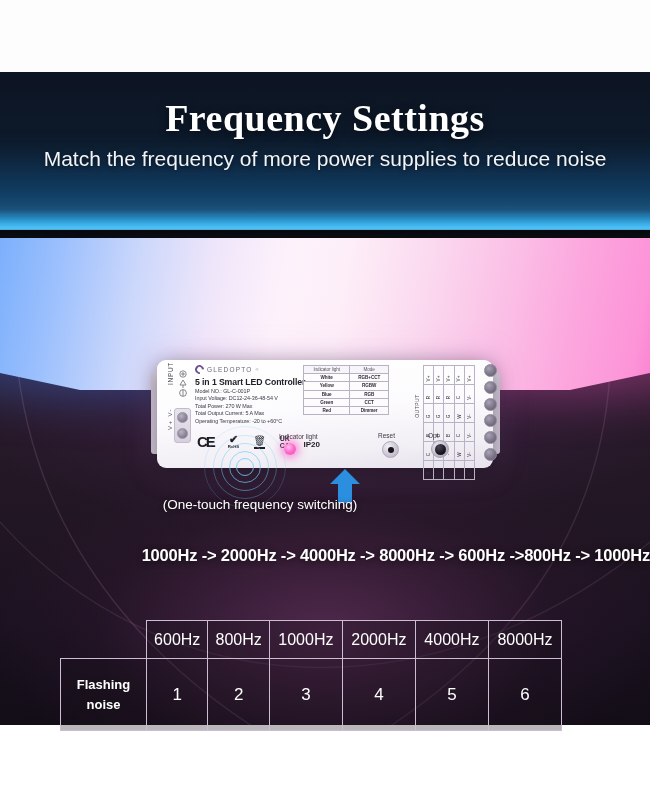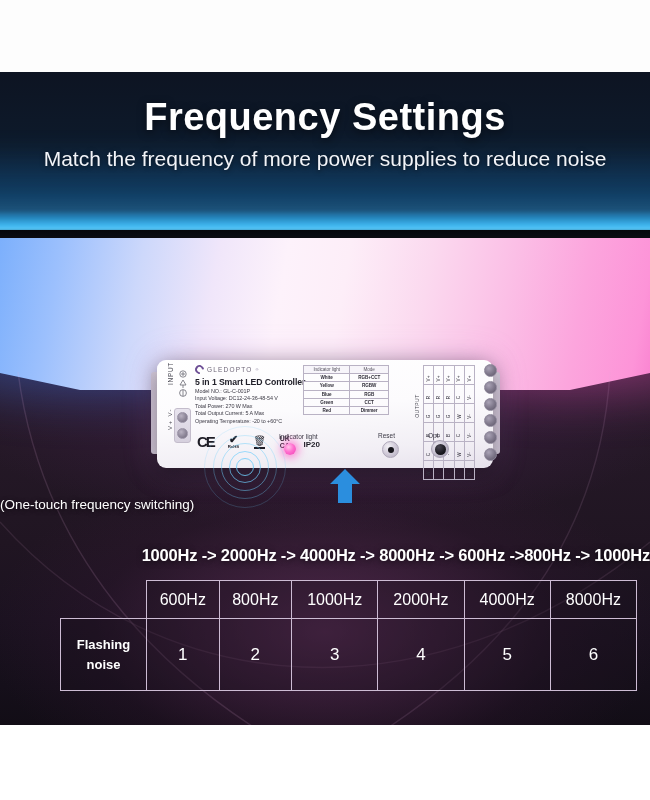--- a/index.html
+++ b/index.html
@@ -98,20 +98,21 @@
   .swoosh { position:absolute; left:0; top:300px; width:650px; height:430px; opacity:.5; }
 
   
   .title {
     position:absolute; left:0; top:96px; width:650px;
     text-align:center;
     font-size:38px; font-weight:bold; letter-spacing:.5px;
     color:#ffffff;
     text-shadow:0 2px 8px rgba(0,0,0,.55);
     z-index:7;
+    font-family:Liberation Serif, serif;
   }
   .subtitle {
     position:absolute; left:0; top:147px; width:650px;
     text-align:center;
     font-size:21px; color:#f2f4f8;
     text-shadow:0 1px 5px rgba(0,0,0,.6);
     z-index:7;
   }
 
   
@@ -290,35 +291,35 @@
   .r3 { width:48px; height:48px; border-color:rgba(110,205,250,.5); }
   .r4 { width:64px; height:64px; border-color:rgba(110,205,250,.33); }
   .r5 { width:82px; height:82px; border-color:rgba(110,205,250,.2); }
 
   
   .arrow {
     position:absolute; left:327px; top:469px; width:36px; height:34px; z-index:10;
   }
 
   .onetouch {
-    position:absolute; left:0; top:497px; width:520px; text-align:left;
+    position:absolute; left:0; top:497px; width:520px; text-align:center;
     font-size:13.5px; color:#ffffff; z-index:10;
     text-shadow:0 1px 5px rgba(0,0,0,.6);
   }
 
   .seq {
     position:absolute; left:0; top:546px; width:650px; text-align:right;
     font-size:16.5px; font-weight:bold; color:#ffffff; letter-spacing:-.2px;
     z-index:10;
     text-shadow:0 1px 6px rgba(0,0,0,.65);
   }
 
   
   .freqtable {
-    position:absolute; left:60px; top:580px; width:577px;
+    position:absolute; left:60px; top:620px; width:502px;
     border-collapse:collapse; z-index:10;
   }
   .freqtable td {
     border:1.1px solid #cdbcd4;
     color:#ffffff; text-align:center;
     font-size:16px; font-weight:normal;
     background:rgba(24,16,28,.30);
   }
   .freqtable tr.hrow td { height:38px; }
   .freqtable tr.brow td { height:72px; }

